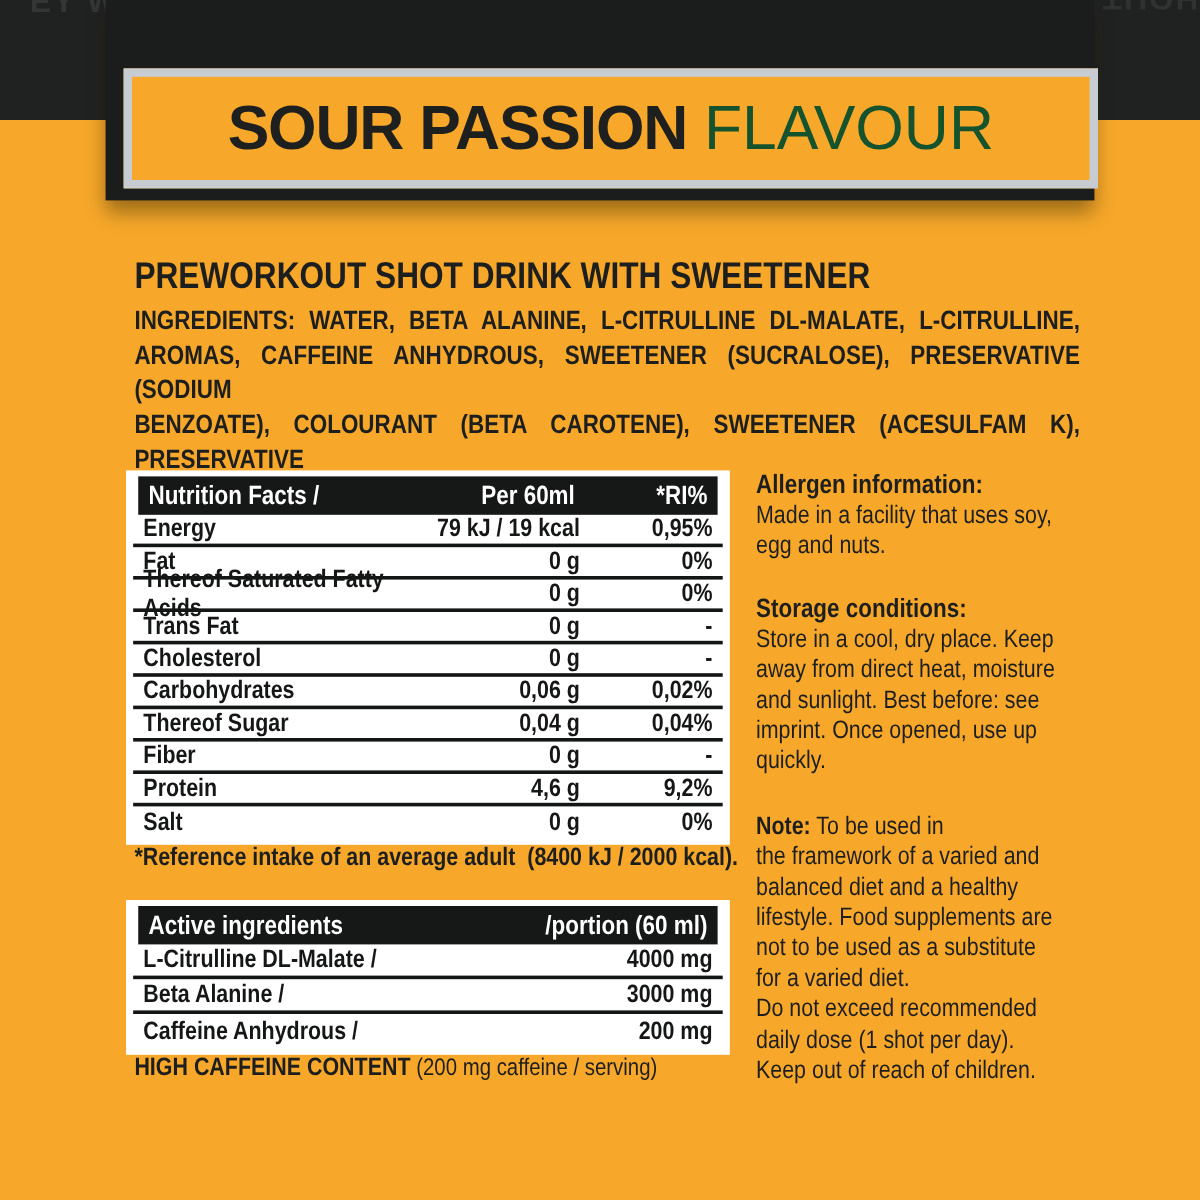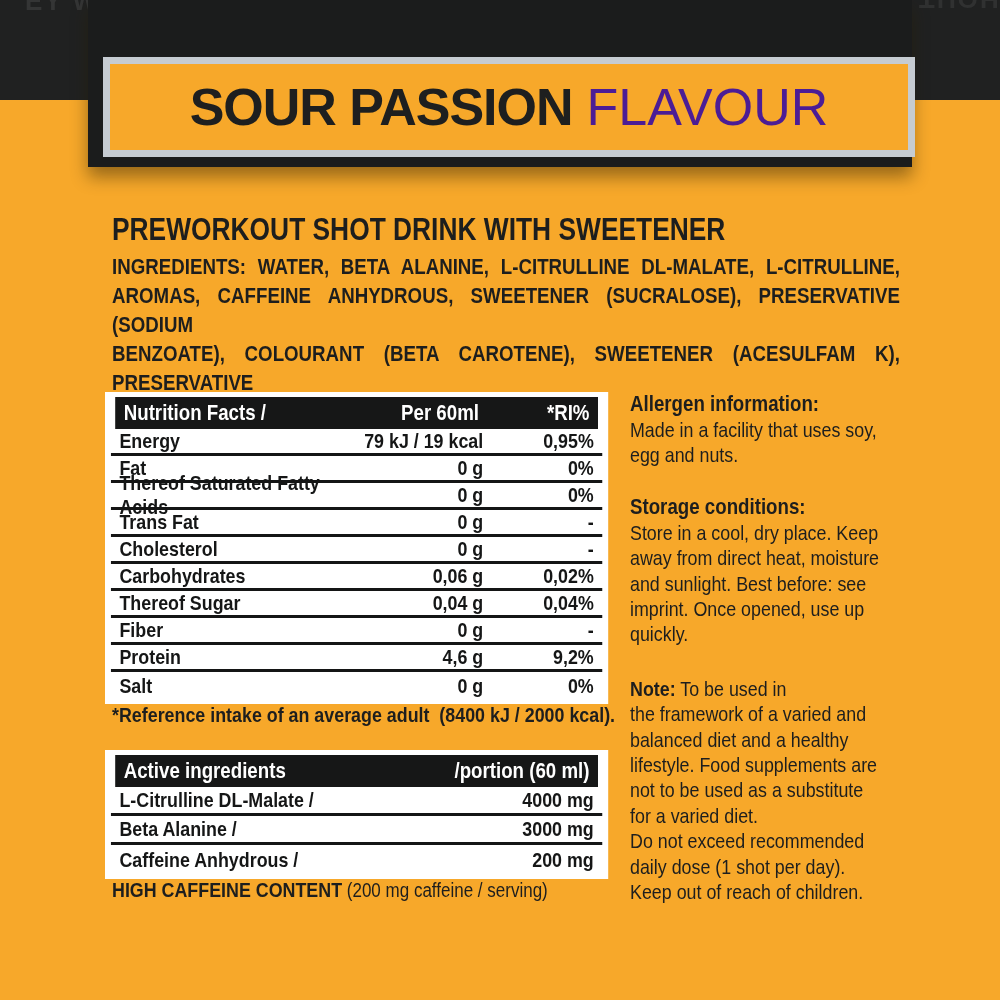--- a/index.html
+++ b/index.html
@@ -25,21 +25,21 @@
   #plate{
     position:absolute; left:88px; top:0; width:824px; height:167px;
     background:#1b1c1c; box-shadow:0 10px 16px rgba(40,30,5,.45);
   }
   #titlebox{
     position:absolute; left:103px; top:57px; width:812px; height:100px;
     background:#F7A82A; border:7px solid #C6CCD2;
     display:flex; align-items:center; justify-content:center;
   }
   #titlebox .t-strong{ font-size:52px; font-weight:800; color:#1e1f1f; letter-spacing:-1px; }
-  #titlebox .t-light{ font-size:52px; font-weight:400; color:#4c1d95; margin-left:14px; letter-spacing:0; }
+  #titlebox .t-light{ font-size:52px; font-weight:400; color:#14532d; margin-left:14px; letter-spacing:0; }
   
   .cx{ transform:scaleX(0.85); transform-origin:0 0; }
   
   #subtitle{ position:absolute; left:112px; top:212px; width:800px;
     font-size:31px; font-weight:800; color:#1d1e1e; }
   #ingredients{ position:absolute; left:112px; top:252px; width:927px;
     font-size:22px; font-weight:bold; line-height:29px; color:#1d1e1e; }
   .iline{ text-align:justify; text-align-last:justify; }
   .iline:last-child{ text-align-last:left; }
   

